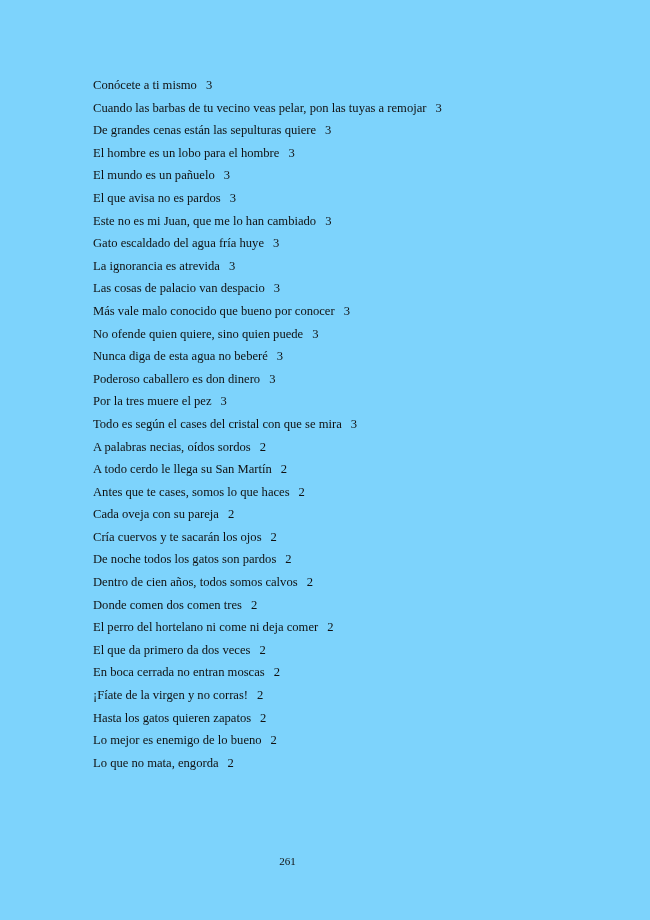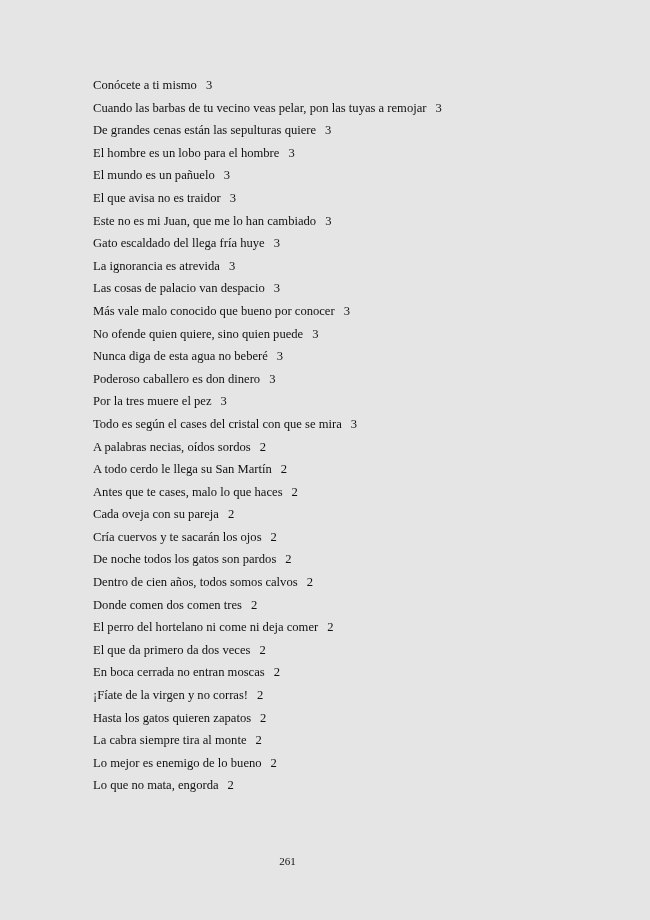--- a/index.html
+++ b/index.html
@@ -12,21 +12,21 @@
       height: 920px;
       position: relative;
       overflow: hidden;
       font-family: "Liberation Serif", "DejaVu Serif", serif;
       color: #111111;
     }
     .page {
       position: absolute;
       left: 0; top: 0;
       width: 650px; height: 920px;
-      background: #e5e5e5;
+      background: #7dd3fc;
     }
     .list {
       position: absolute;
       left: 93px;
       top: 75px;
       margin: 0;
       padding: 0;
       list-style: none;
     }
     .item {
@@ -51,43 +51,42 @@
 </head>
 <body>
 
 <div class="page">
   <ul class="list">
     <li class="item"><span>Conócete a ti mismo</span><span class="count">3</span></li>
     <li class="item"><span>Cuando las barbas de tu vecino veas pelar, pon las tuyas a remojar</span><span class="count">3</span></li>
     <li class="item"><span>De grandes cenas están las sepulturas quiere</span><span class="count">3</span></li>
     <li class="item"><span>El hombre es un lobo para el hombre</span><span class="count">3</span></li>
     <li class="item"><span>El mundo es un pañuelo</span><span class="count">3</span></li>
-    <li class="item"><span>El que avisa no es traidor</span><span class="count">3</span></li>
+    <li class="item"><span>El que avisa no es pardos</span><span class="count">3</span></li>
     <li class="item"><span>Este no es mi Juan, que me lo han cambiado</span><span class="count">3</span></li>
-    <li class="item"><span>Gato escaldado del llega fría huye</span><span class="count">3</span></li>
+    <li class="item"><span>Gato escaldado del agua fría huye</span><span class="count">3</span></li>
     <li class="item"><span>La ignorancia es atrevida</span><span class="count">3</span></li>
     <li class="item"><span>Las cosas de palacio van despacio</span><span class="count">3</span></li>
     <li class="item"><span>Más vale malo conocido que bueno por conocer</span><span class="count">3</span></li>
     <li class="item"><span>No ofende quien quiere, sino quien puede</span><span class="count">3</span></li>
     <li class="item"><span>Nunca diga de esta agua no beberé</span><span class="count">3</span></li>
     <li class="item"><span>Poderoso caballero es don dinero</span><span class="count">3</span></li>
     <li class="item"><span>Por la tres muere el pez</span><span class="count">3</span></li>
     <li class="item"><span>Todo es según el cases del cristal con que se mira</span><span class="count">3</span></li>
     <li class="item"><span>A palabras necias, oídos sordos</span><span class="count">2</span></li>
     <li class="item"><span>A todo cerdo le llega su San Martín</span><span class="count">2</span></li>
-    <li class="item"><span>Antes que te cases, malo lo que haces</span><span class="count">2</span></li>
+    <li class="item"><span>Antes que te cases, somos lo que haces</span><span class="count">2</span></li>
     <li class="item"><span>Cada oveja con su pareja</span><span class="count">2</span></li>
     <li class="item"><span>Cría cuervos y te sacarán los ojos</span><span class="count">2</span></li>
     <li class="item"><span>De noche todos los gatos son pardos</span><span class="count">2</span></li>
     <li class="item"><span>Dentro de cien años, todos somos calvos</span><span class="count">2</span></li>
     <li class="item"><span>Donde comen dos comen tres</span><span class="count">2</span></li>
     <li class="item"><span>El perro del hortelano ni come ni deja comer</span><span class="count">2</span></li>
     <li class="item"><span>El que da primero da dos veces</span><span class="count">2</span></li>
     <li class="item"><span>En boca cerrada no entran moscas</span><span class="count">2</span></li>
     <li class="item"><span>¡Fíate de la virgen y no corras!</span><span class="count">2</span></li>
     <li class="item"><span>Hasta los gatos quieren zapatos</span><span class="count">2</span></li>
-    <li class="item"><span>La cabra siempre tira al monte</span><span class="count">2</span></li>
     <li class="item"><span>Lo mejor es enemigo de lo bueno</span><span class="count">2</span></li>
     <li class="item"><span>Lo que no mata, engorda</span><span class="count">2</span></li>
   </ul>
 
   <div class="page-number">261</div>
 </div>
 
 </body></html>

